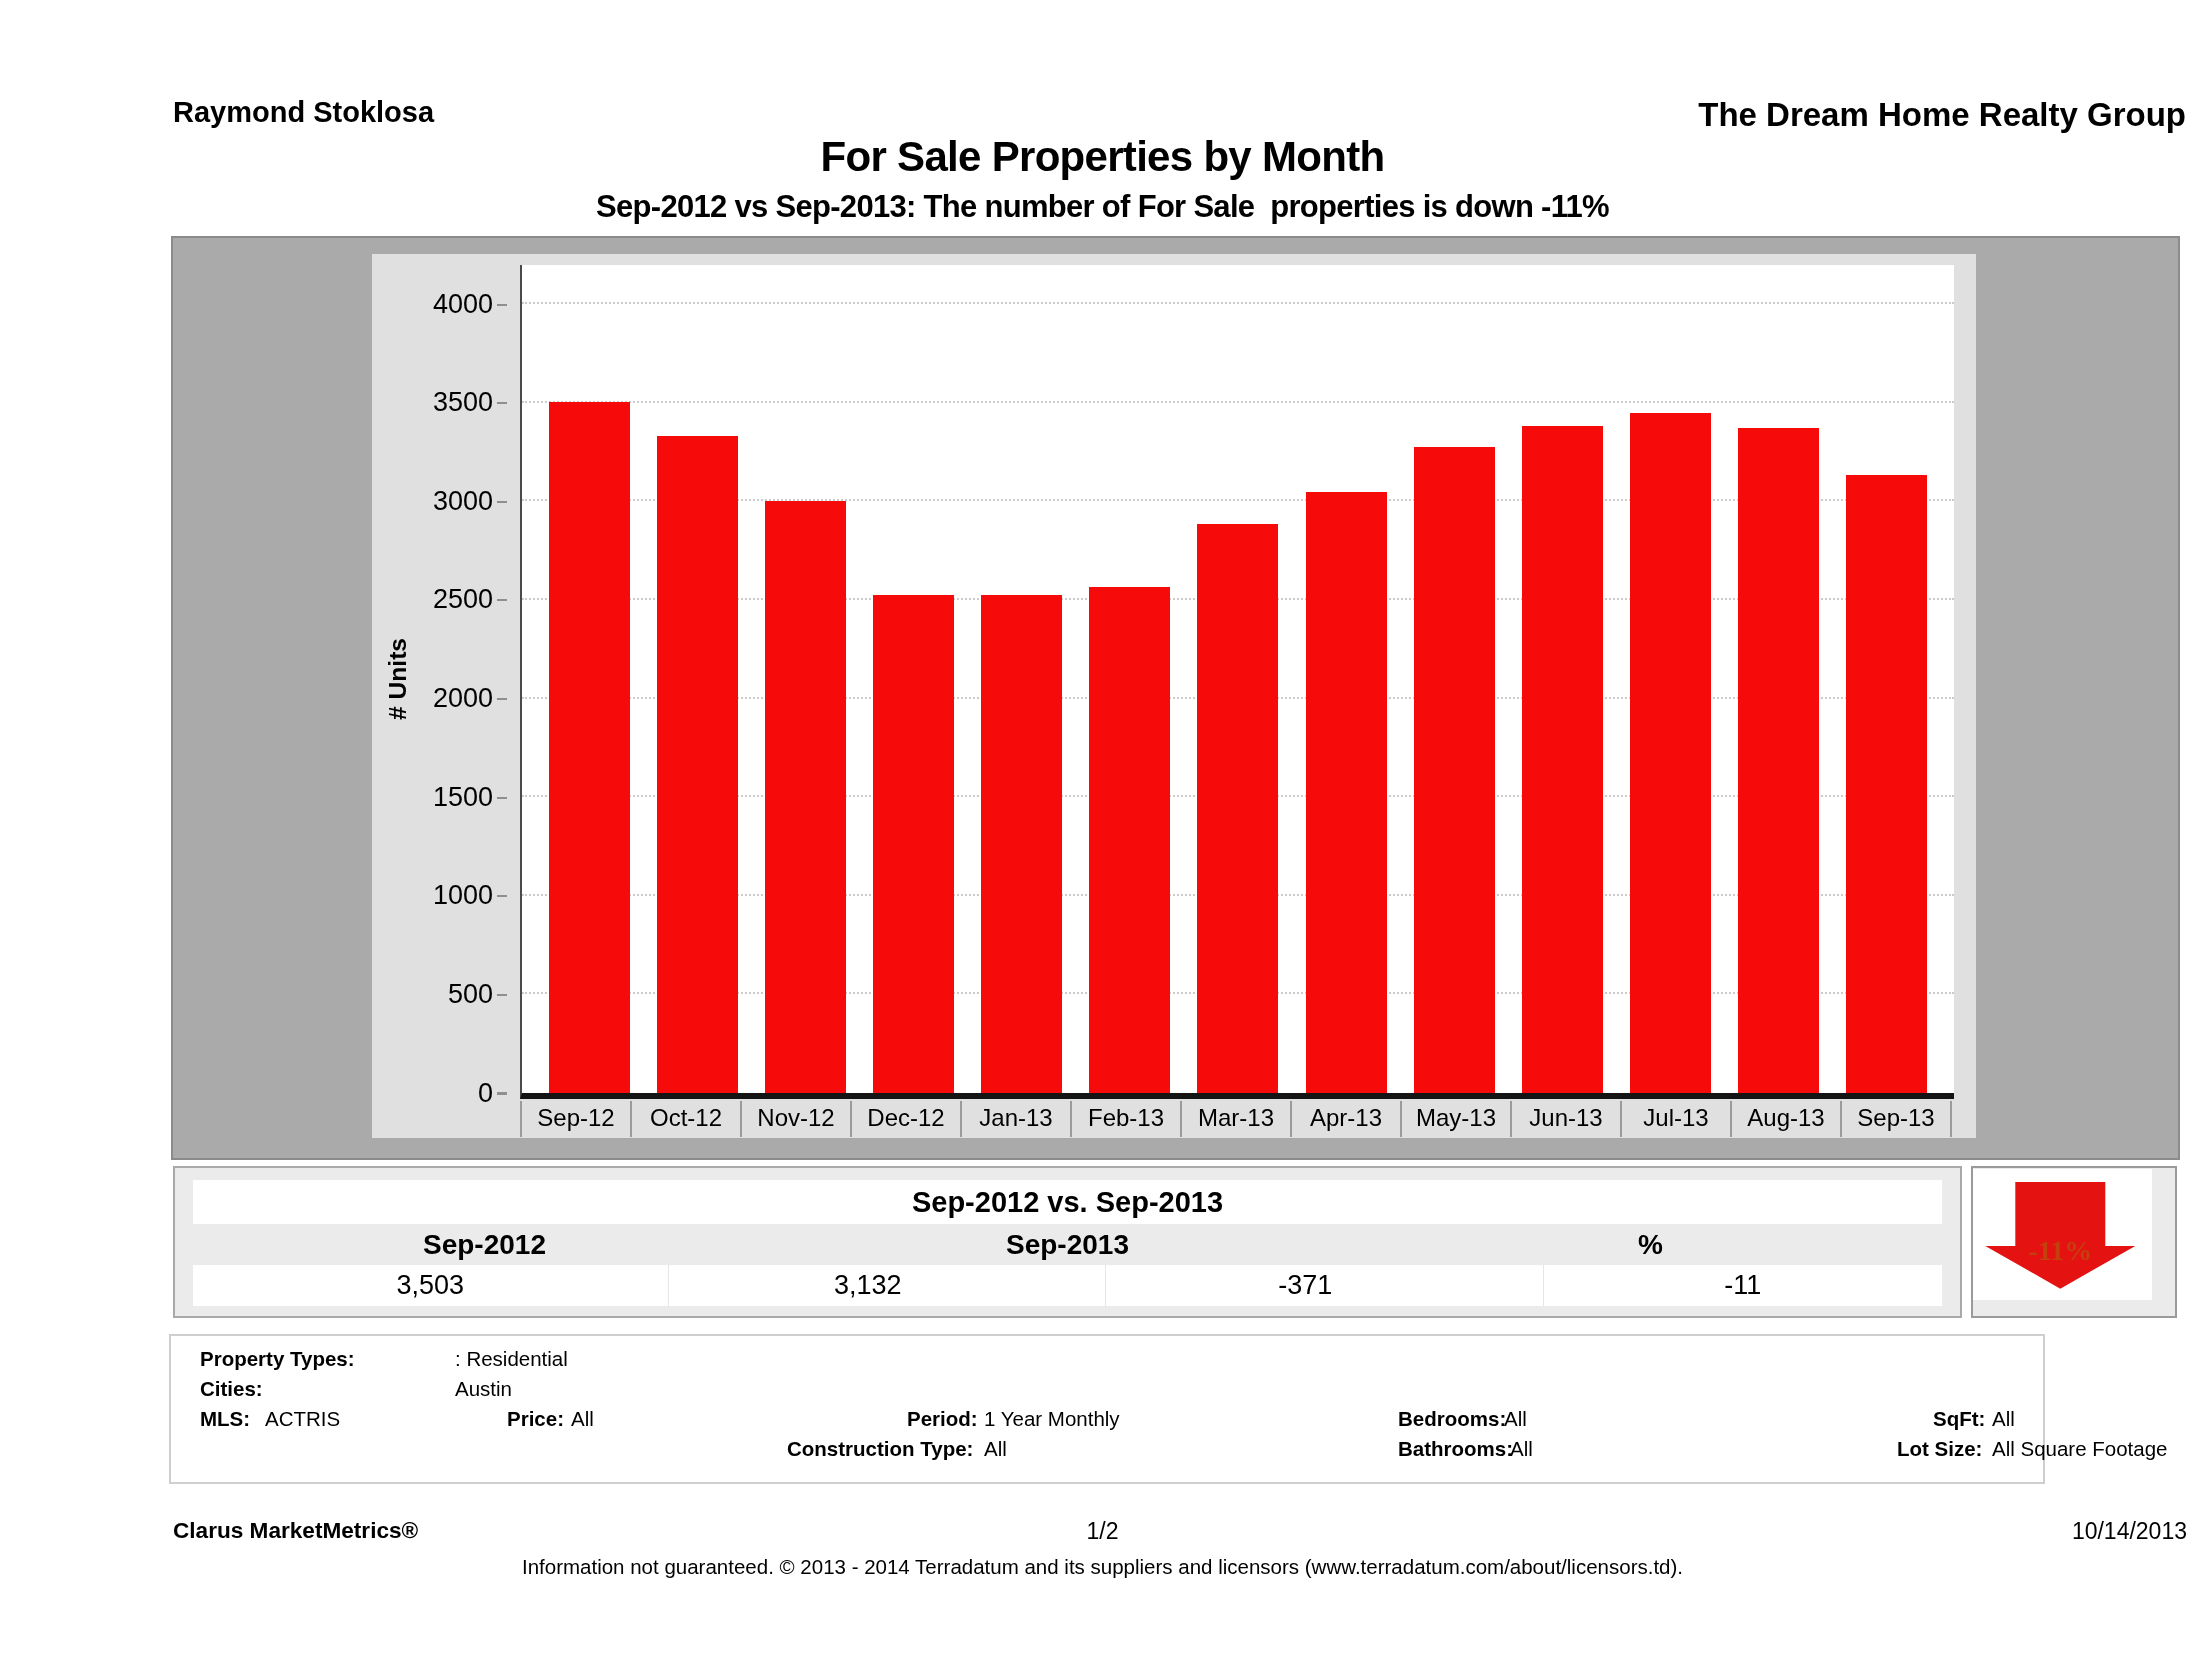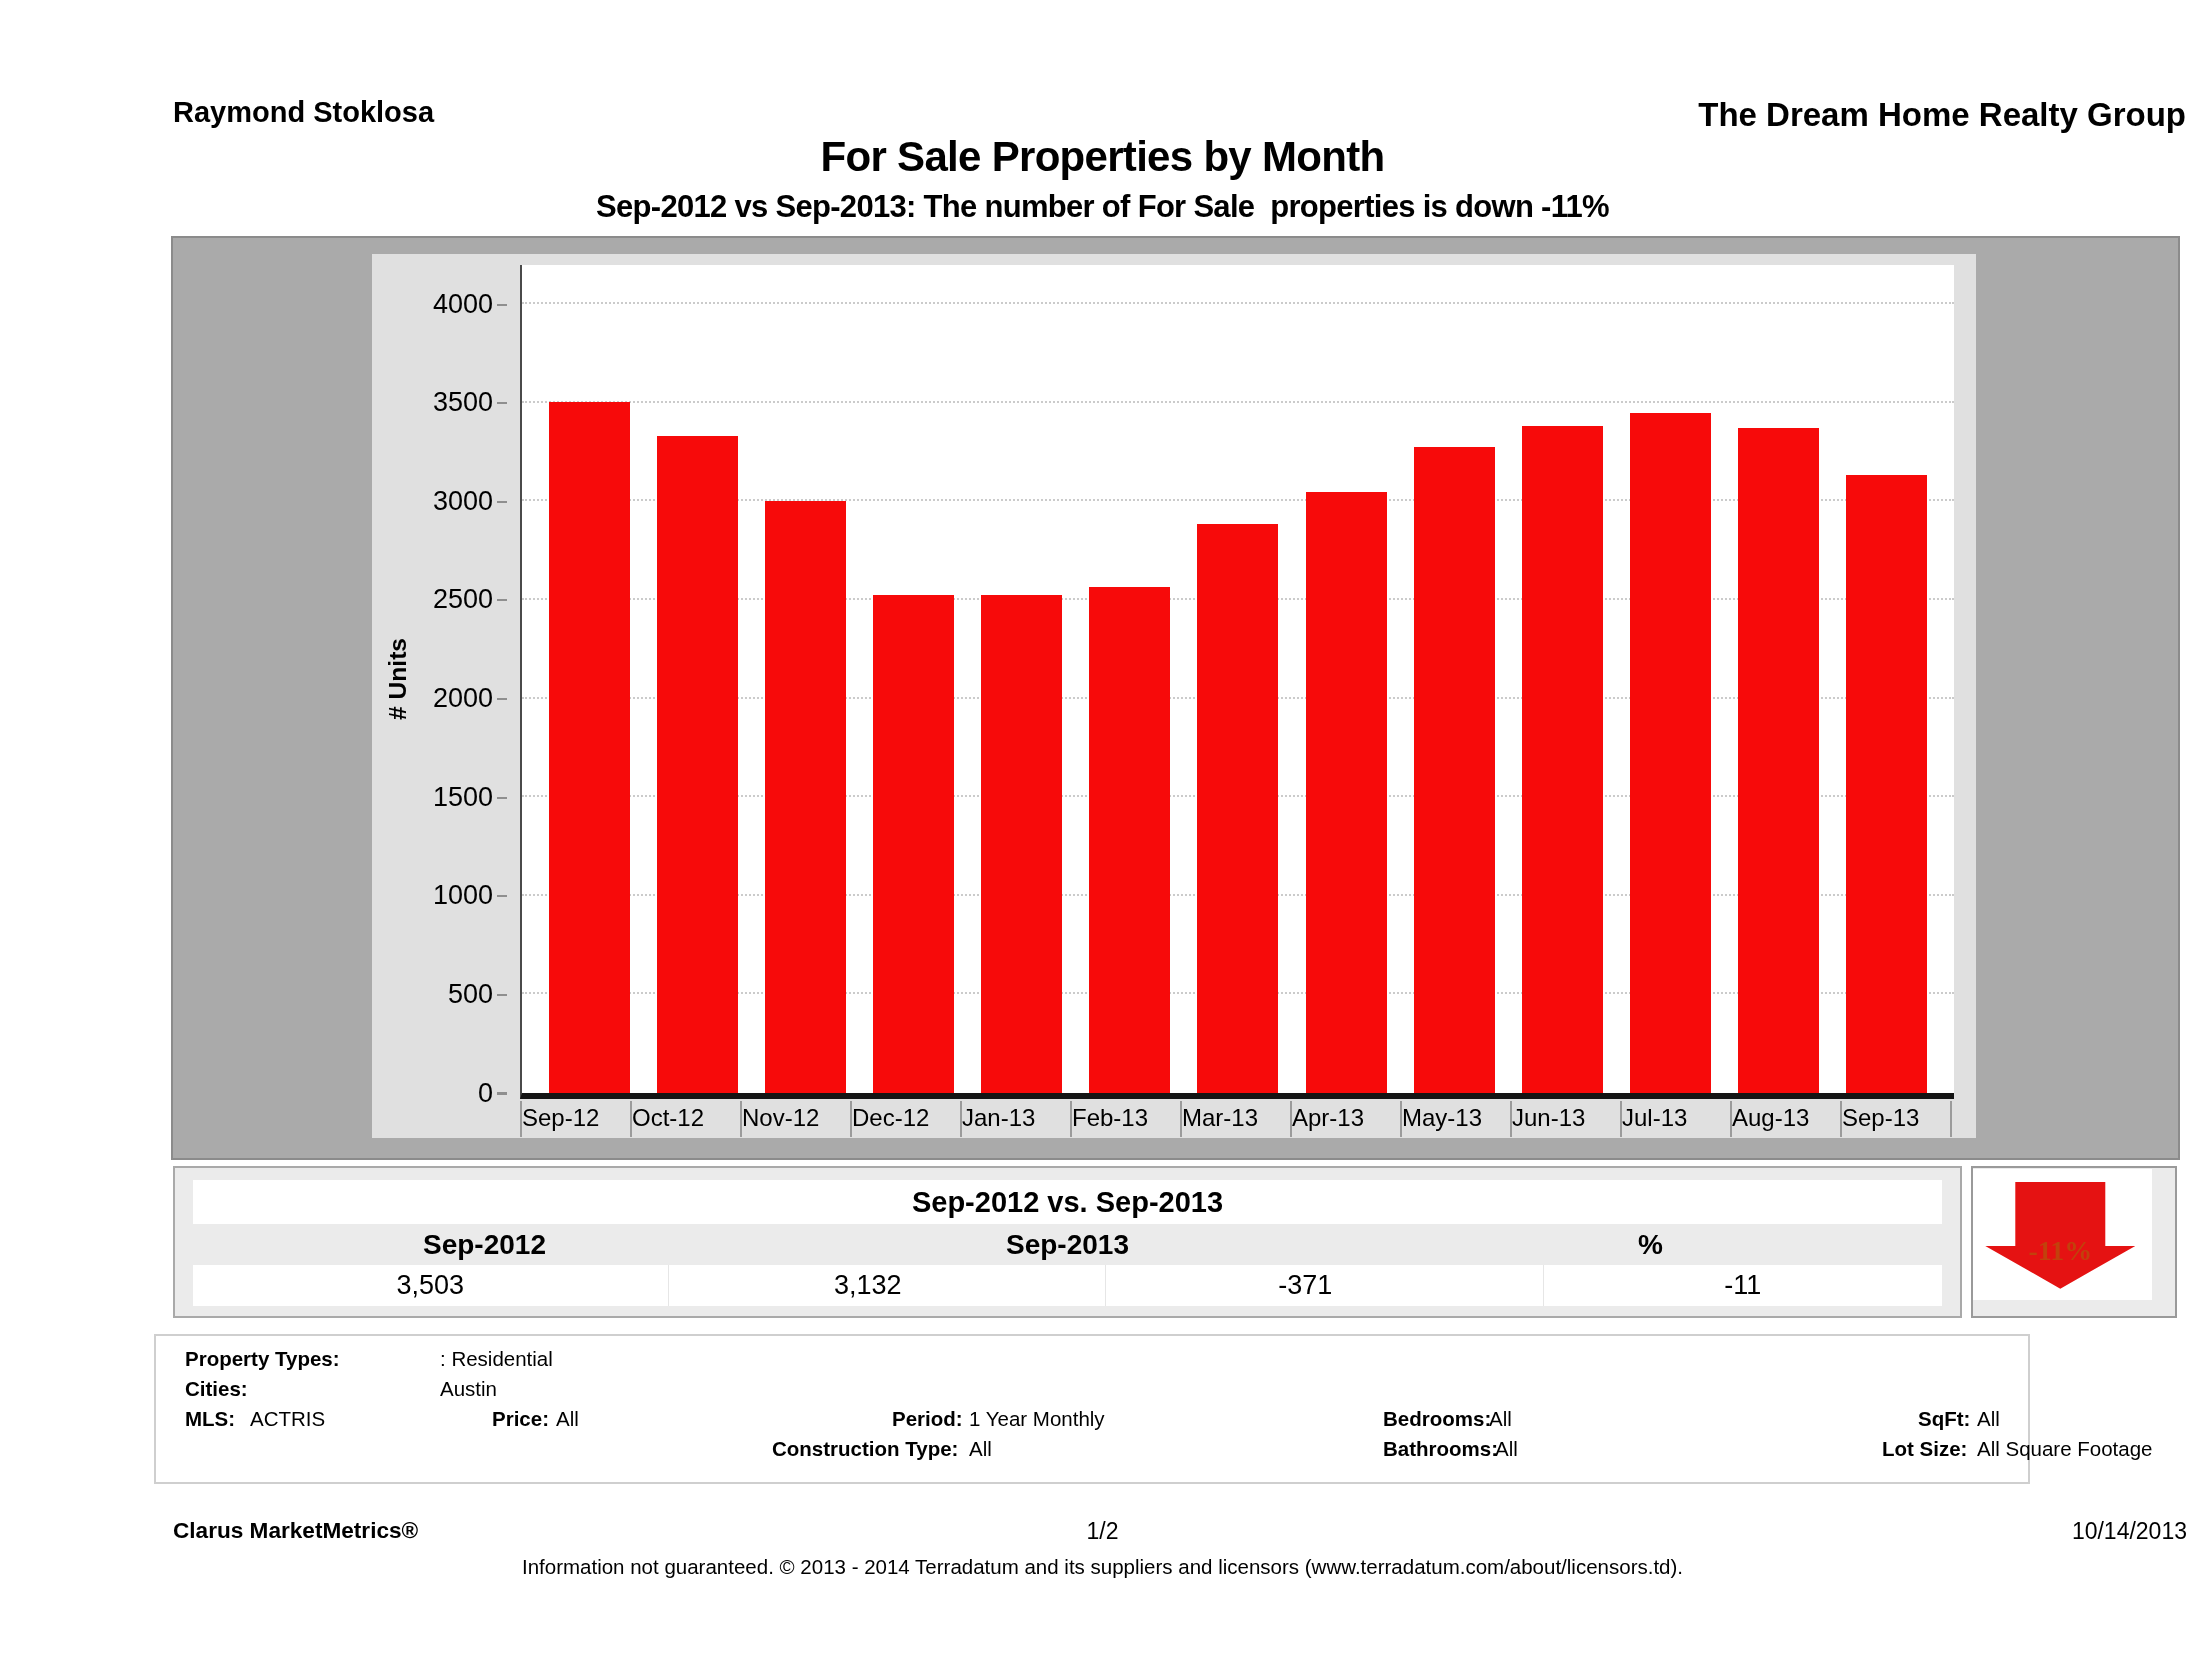--- a/index.html
+++ b/index.html
@@ -15,40 +15,40 @@
   .panel{left:199px;top:16.4px;width:1604px;height:884px;background:#e0e0e0;}
   .y-title{left:26px;top:425px;transform:translate(-50%,-50%) rotate(-90deg);font-size:24.6px;font-weight:bold;white-space:nowrap;}
   .yticks{left:0;top:11px;width:139px;height:828px;}
   .ytick{position:absolute;right:18px;font-size:27px;line-height:29px;height:29px;text-align:right;}
   .ydash{position:absolute;right:4.1px;width:9.6px;height:2.7px;background:#8f8f8f;}
   .plot{left:148px;top:11px;width:1432px;height:828px;background:#ffffff;border-left:2.1px solid #4a4a4a;border-bottom:6.8px solid #141414;}
   .gridline{position:absolute;left:0;right:0;height:0;border-top:2.1px dotted #cbcbcb;}
   .bars{position:absolute;left:0;right:0;top:0;bottom:0;display:flex;align-items:flex-end;justify-content:space-evenly;}
   .bar{width:81px;}
   .months{left:148px;top:847px;width:1432px;height:36px;display:flex;}
-  .month{flex:1;text-align:left;font-size:24px;line-height:33px;border-left:2.1px solid #9b9b9b;overflow:hidden;}
+  .month{flex:1;text-align:center;font-size:24px;line-height:33px;border-left:2.1px solid #9b9b9b;overflow:hidden;}
   .month:last-child{border-right:2.1px solid #9b9b9b;}
   
   .table-box{left:173px;top:1166px;width:1789px;height:152px;background:#ebebeb;border:2.1px solid #a9a9a9;box-sizing:border-box;}
   .t-title{left:18px;right:18px;top:12.3px;height:44px;background:#fff;text-align:center;font-size:29px;font-weight:bold;line-height:44px;}
   .t-head{left:18px;right:18px;top:60px;height:34px;display:flex;}
   .t-head div{flex:1;text-align:center;font-size:28px;font-weight:bold;line-height:34px;}
   .t-vals{left:18px;right:18px;top:97px;height:41px;background:#fff;display:flex;}
   .t-vals div{flex:1;text-align:center;font-size:27px;line-height:41px;margin-left:38px;}
   .t-vals div + div{border-left:1.4px solid #e6e6e6;}
   
   .arrow-box{left:1971px;top:1166px;width:206px;height:152px;background:#ebebeb;border:2.1px solid #9a9a9a;box-sizing:border-box;}
   .arrow-white{left:0;top:1.4px;width:179px;height:131px;background:#fff;}
   .arrow-wrap{left:12.3px;top:12.3px;width:150px;height:107px;}
   .arrow-shape{position:absolute;left:0;top:0;width:100%;height:100%;
     clip-path:polygon(20% 0,80% 0,80% 60%,100% 60%,50% 100%,0 60%,20% 60%);}
   .arrow-label{position:absolute;left:0;right:0;top:53px;text-align:center;color:#c2410c;
     font-family:"Liberation Serif",serif;font-weight:bold;font-size:28px;}
   
-  .criteria{left:154px;top:1334px;width:1876px;height:150px;border:2.1px solid #cfcfcf;box-sizing:border-box;background:#fff;font-size:20.5px;}
+  .criteria{left:169px;top:1334px;width:1876px;height:150px;border:2.1px solid #cfcfcf;box-sizing:border-box;background:#fff;font-size:20.5px;}
   .crit{position:absolute;white-space:nowrap;}
   .crit b{font-weight:bold;}
   
   .brand{left:173px;top:1518px;font-size:22.6px;font-weight:bold;}
   .page-num{left:0;right:0;top:1518px;text-align:center;font-size:23px;}
   .date{right:18px;top:1518px;font-size:23px;}
   .disclaimer{left:0;right:0;top:1555px;text-align:center;font-size:20.5px;}
 </style>
 </head>
 <body>

